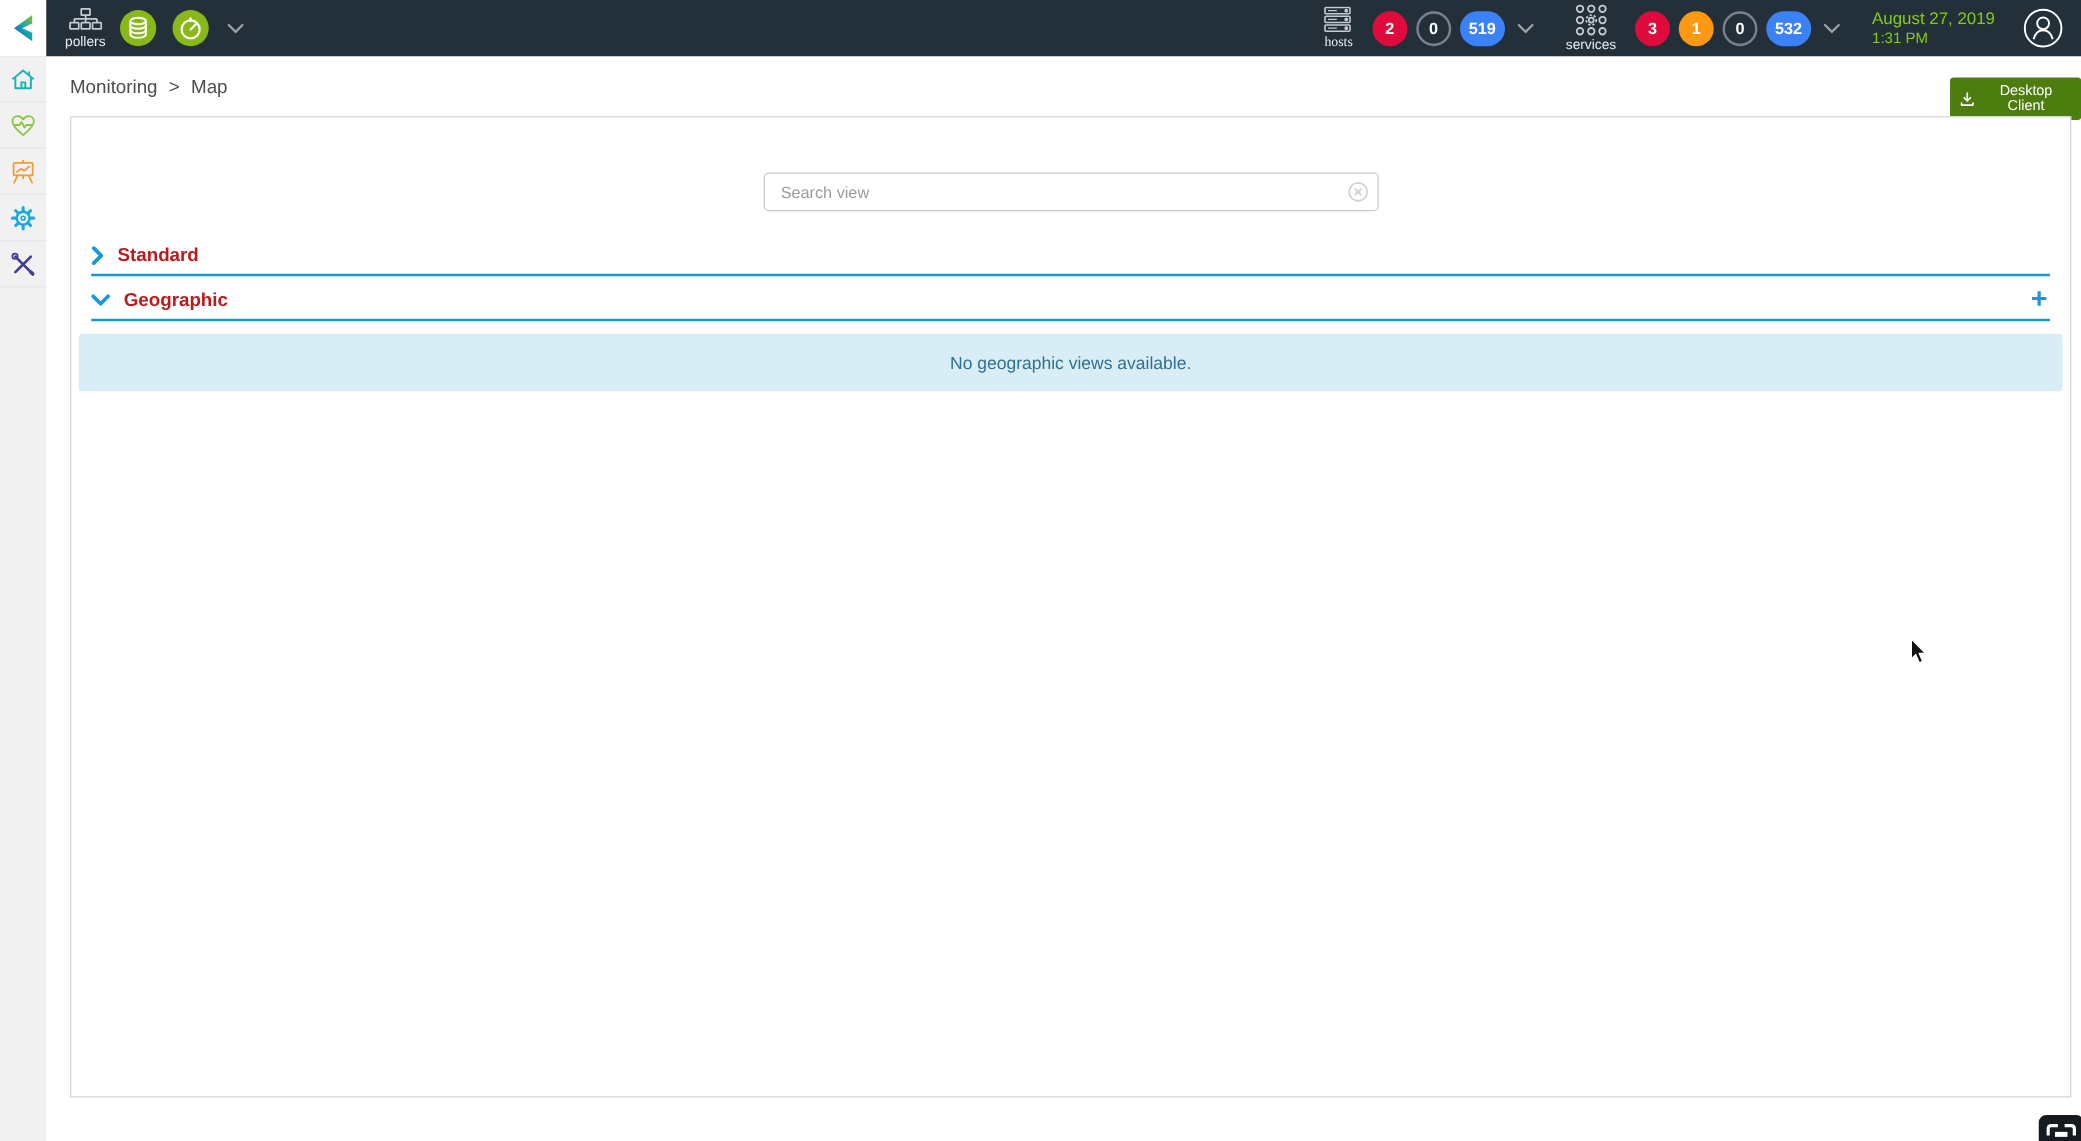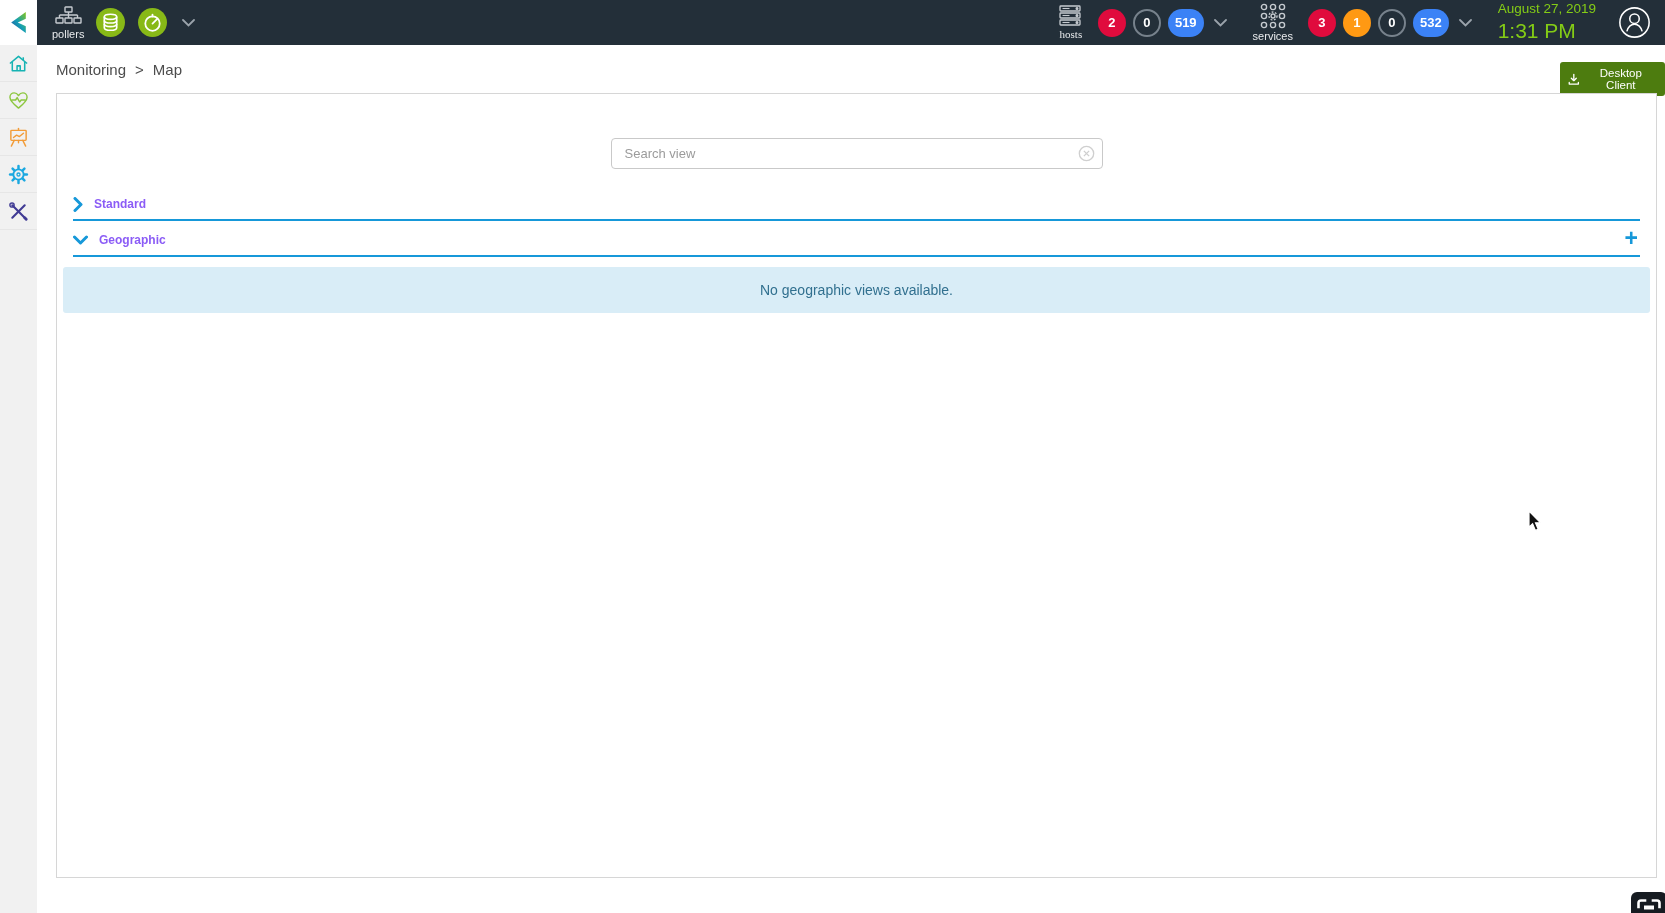--- a/index.html
+++ b/index.html
@@ -20,21 +20,21 @@
   .badge { min-width:28px; height:28px; border-radius:14px; display:flex;
            align-items:center; justify-content:center; color:#fff; font-size:13px;
            font-weight:bold; padding:0 7px; cursor:pointer; }
   .badge.red    { background:#e00b3d; }
   .badge.orange { background:#ff9913; }
   .badge.green  { background:#3b82f6; }
   .badge.outline{ background:transparent; border:2px solid #77828c; }
   .chev { margin-left:3px; cursor:pointer; display:flex; align-items:center; }
   .clock { color:#84cc16; margin-right:22px; line-height:1.25; }
   .clock .date { font-size:13.5px; }
-  .clock .time { font-size:21px; }
+  .clock .time { font-size:12px; }
   .avatar { margin-right:14px; cursor:pointer; display:flex; align-items:center; }
 
   
   .sidebar { position:absolute; left:0; top:45px; width:37px; height:868px;
              background:#f1f1f1; }
   .side-item { width:37px; height:37px; display:flex; align-items:center;
                justify-content:center; border-bottom:1px solid #e6e6e6; cursor:pointer; }
 
   
   .breadcrumb { position:absolute; left:56px; top:61px; font-size:15px; color:#4d4d4d;
@@ -53,21 +53,21 @@
   .search-box input { width:100%; height:31px; border:1px solid #c9c9c9; border-radius:4px;
                       padding:0 34px 0 13px; font-size:13px; color:#555;
                       font-family:"Liberation Sans",sans-serif; outline:none; }
   .search-box input::placeholder { color:#9b9b9b; }
   .search-clear { position:absolute; right:8px; top:7px; cursor:pointer; }
 
   .sections { margin:20px 16px 0 16px; }
   .section-row { display:flex; align-items:center; height:32px;
                  border-bottom:2px solid #1698d9; cursor:pointer; }
   .section-row + .section-row { margin-top:4px; }
-  .section-label { color:#8b5cf6; font-size:12px; font-weight:bold; margin-left:11px; }
+  .section-label { color:#b91c1c; font-size:15px; font-weight:bold; margin-left:11px; }
   .section-add { margin-left:auto; color:#1698d9; font-size:23px; font-weight:bold;
                  line-height:20px; padding:0 2px 4px 8px; cursor:pointer; }
 
   .alert-info { margin:10px 6px 0 6px; background:#d9edf7; border-radius:3px;
                 height:46px; display:flex; align-items:center; justify-content:center;
                 color:#31708f; font-size:14px; }
 
   
   .cursor { position:absolute; left:1528px; top:511px; pointer-events:none; }
   .capture-icon { position:absolute; left:1631px; top:892px; width:36px; height:30px;

